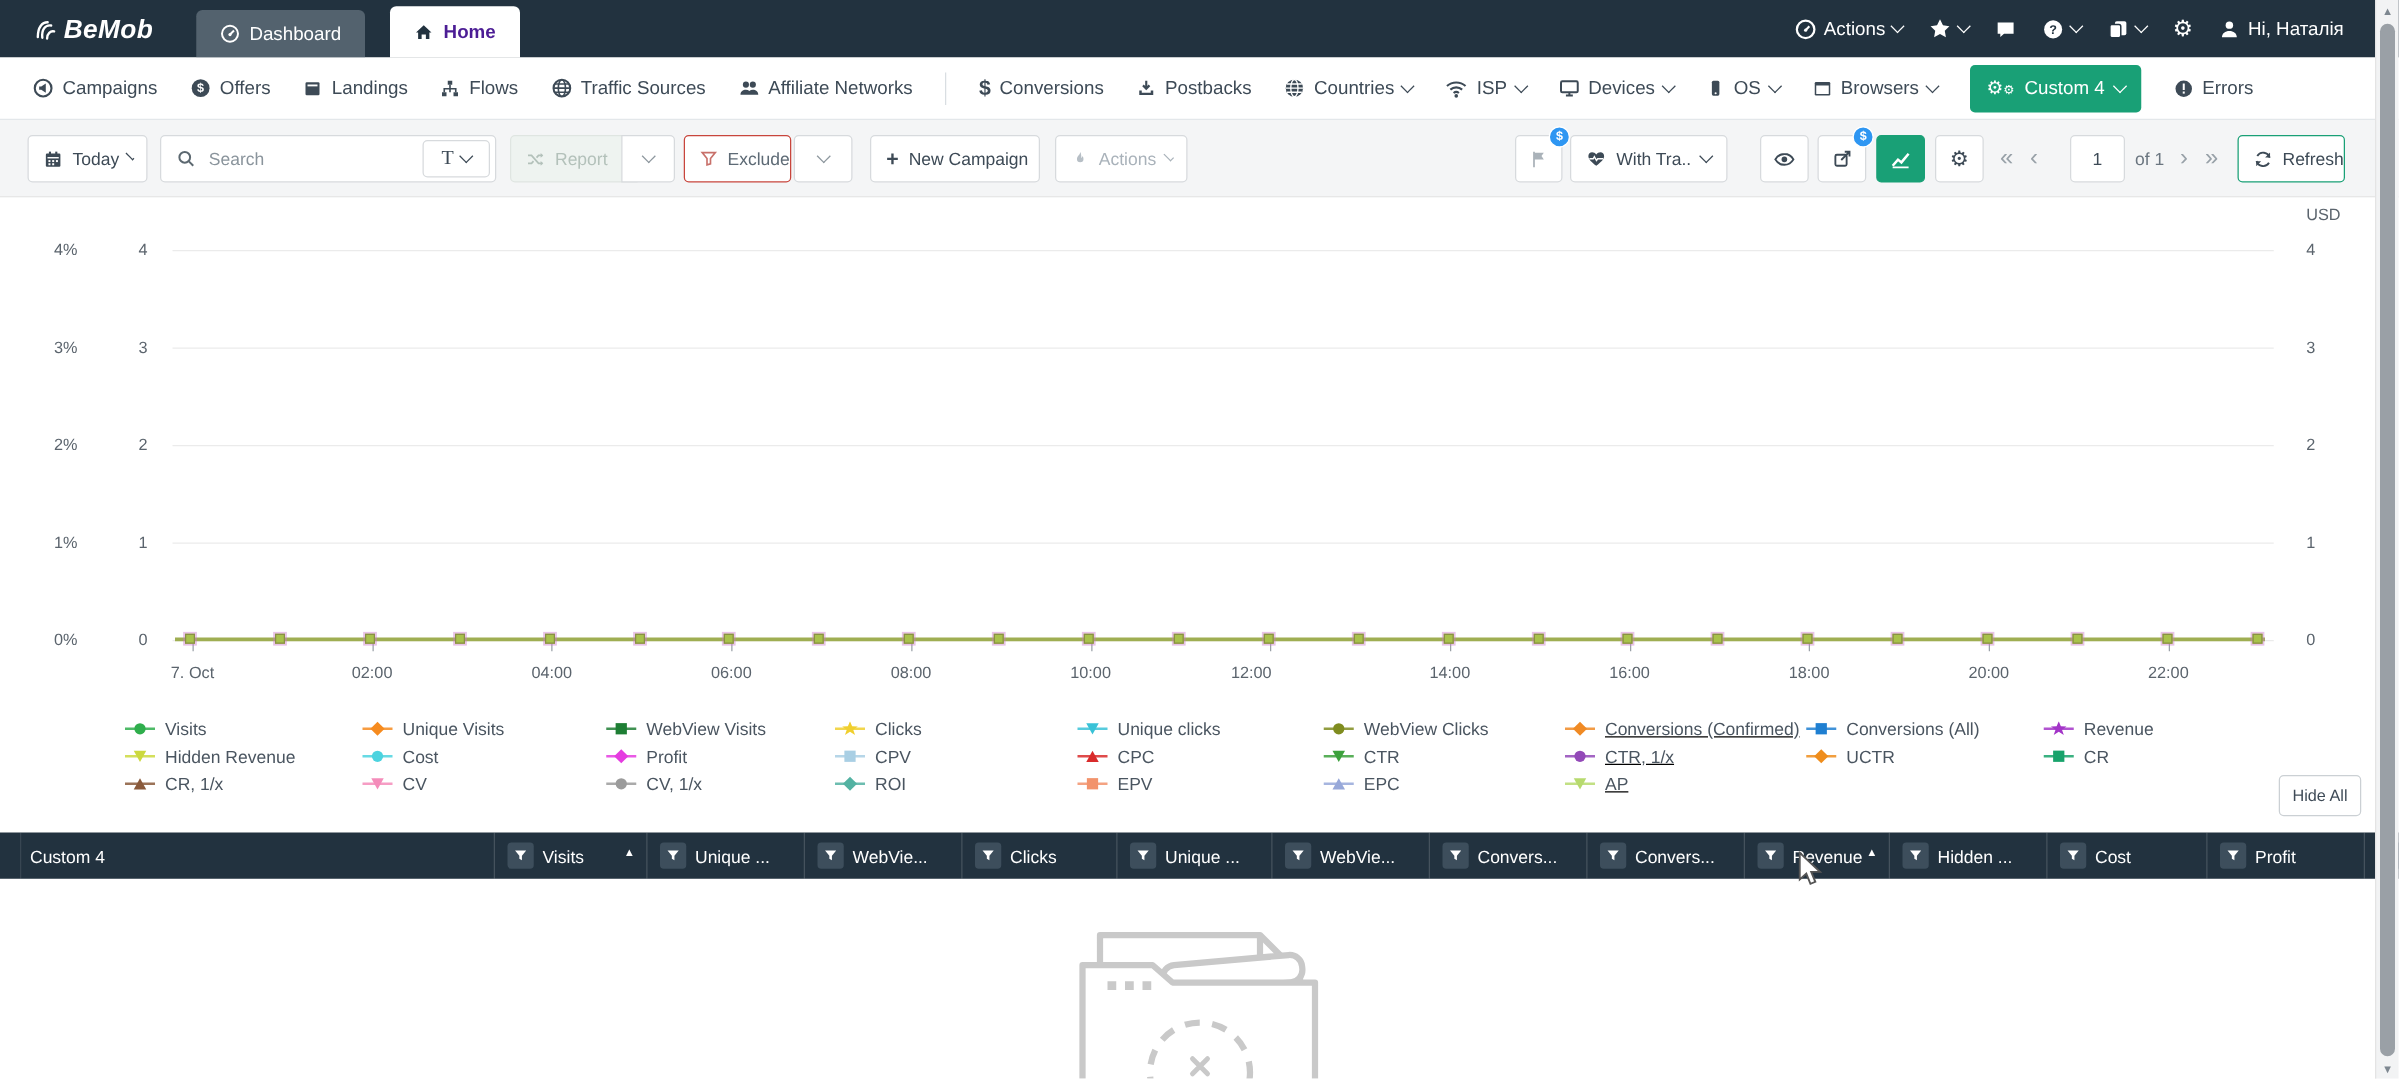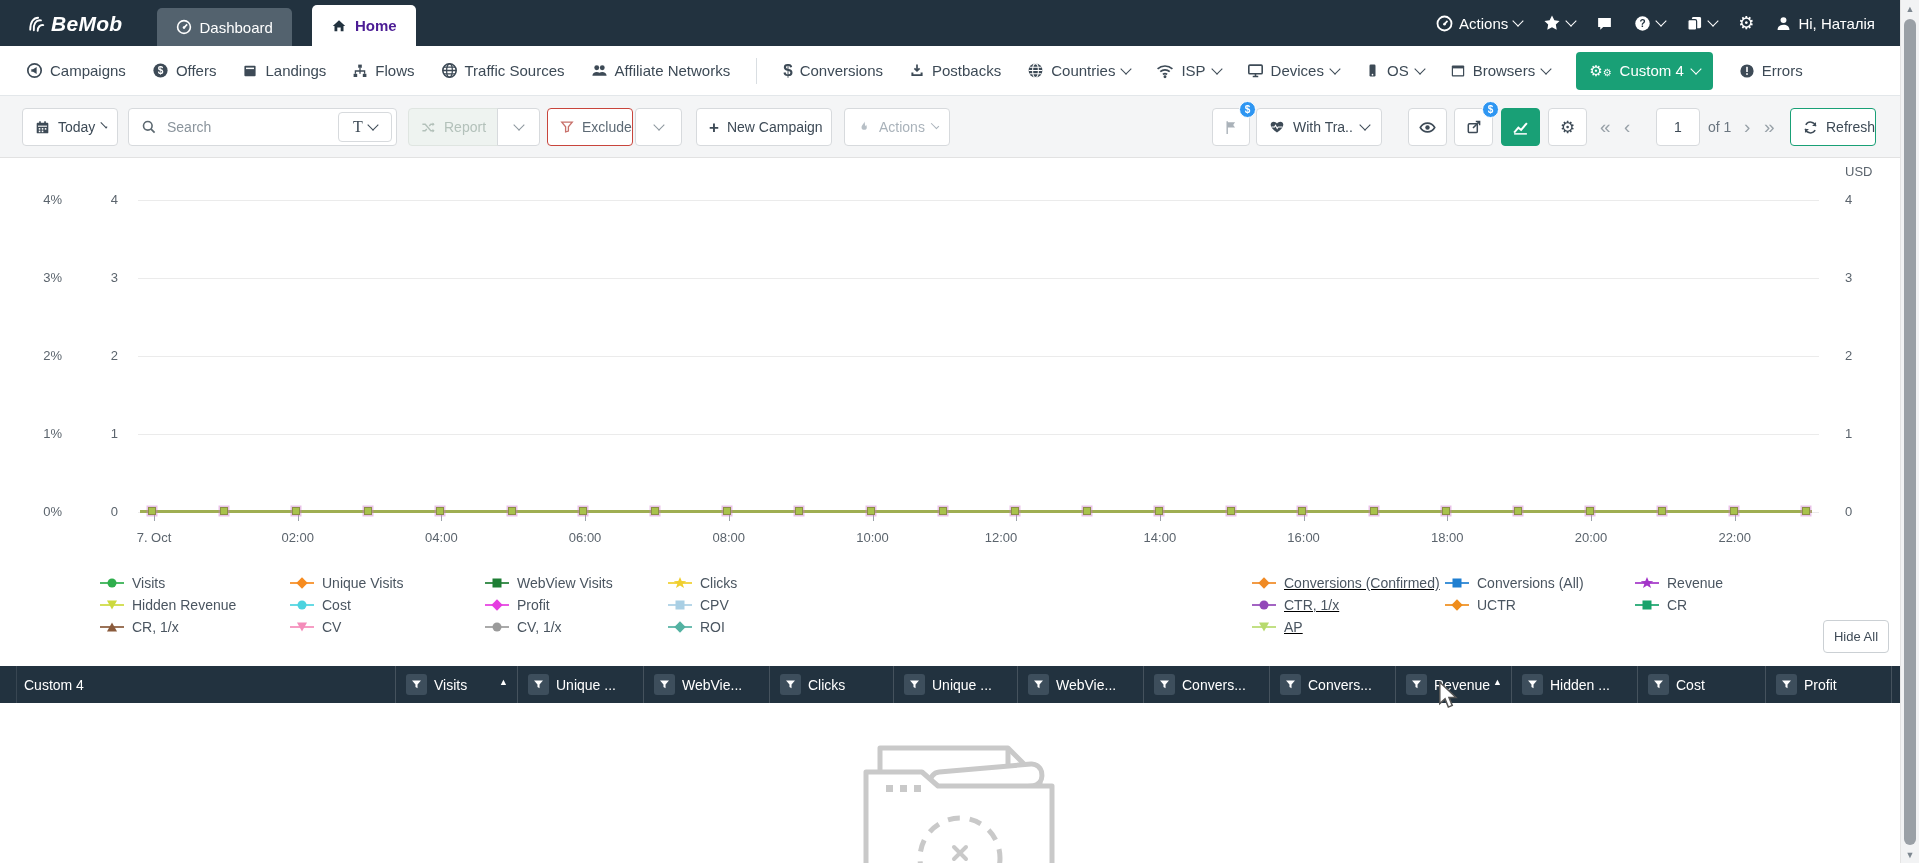--- a/index.html
+++ b/index.html
@@ -617,20 +617,66 @@
         <div class="leg-label">CPV</div>
       </div>
       <div class="leg-item" style="color: rgb(83, 178, 162);">
         <div class="lm">
           <div class="line"></div>
           <div class="shp diamond"></div>
         </div>
         <div class="leg-label">ROI</div>
       </div>
     </div>
+    <div class="leg-col" style="left: 862px;">
+      <div class="leg-item" style="color: rgb(57, 194, 215);">
+        <div class="lm">
+          <div class="line"></div>
+          <div class="shp tri-down"></div>
+        </div>
+        <div class="leg-label">Unique clicks</div>
+      </div>
+      <div class="leg-item" style="color: rgb(217, 43, 43);">
+        <div class="lm">
+          <div class="line"></div>
+          <div class="shp tri-up"></div>
+        </div>
+        <div class="leg-label">CPC</div>
+      </div>
+      <div class="leg-item" style="color: rgb(242, 147, 108);">
+        <div class="lm">
+          <div class="line"></div>
+          <div class="shp square"></div>
+        </div>
+        <div class="leg-label">EPV</div>
+      </div>
+    </div>
+    <div class="leg-col" style="left: 1059px;">
+      <div class="leg-item" style="color: rgb(127, 140, 31);">
+        <div class="lm">
+          <div class="line"></div>
+          <div class="shp circle"></div>
+        </div>
+        <div class="leg-label">WebView Clicks</div>
+      </div>
+      <div class="leg-item" style="color: rgb(60, 161, 60);">
+        <div class="lm">
+          <div class="line"></div>
+          <div class="shp tri-down"></div>
+        </div>
+        <div class="leg-label">CTR</div>
+      </div>
+      <div class="leg-item" style="color: rgb(151, 168, 217);">
+        <div class="lm">
+          <div class="line"></div>
+          <div class="shp tri-up"></div>
+        </div>
+        <div class="leg-label">EPC</div>
+      </div>
+    </div>
     <div class="leg-col" style="left: 1252px; text-decoration: underline;">
       <div class="leg-item" style="color: rgb(240, 138, 36);">
         <div class="lm">
           <div class="line"></div>
           <div class="shp diamond"></div>
         </div>
         <div class="leg-label">Conversions (Confirmed)</div>
       </div>
       <div class="leg-item" style="color: rgb(147, 73, 184);">
         <div class="lm">

